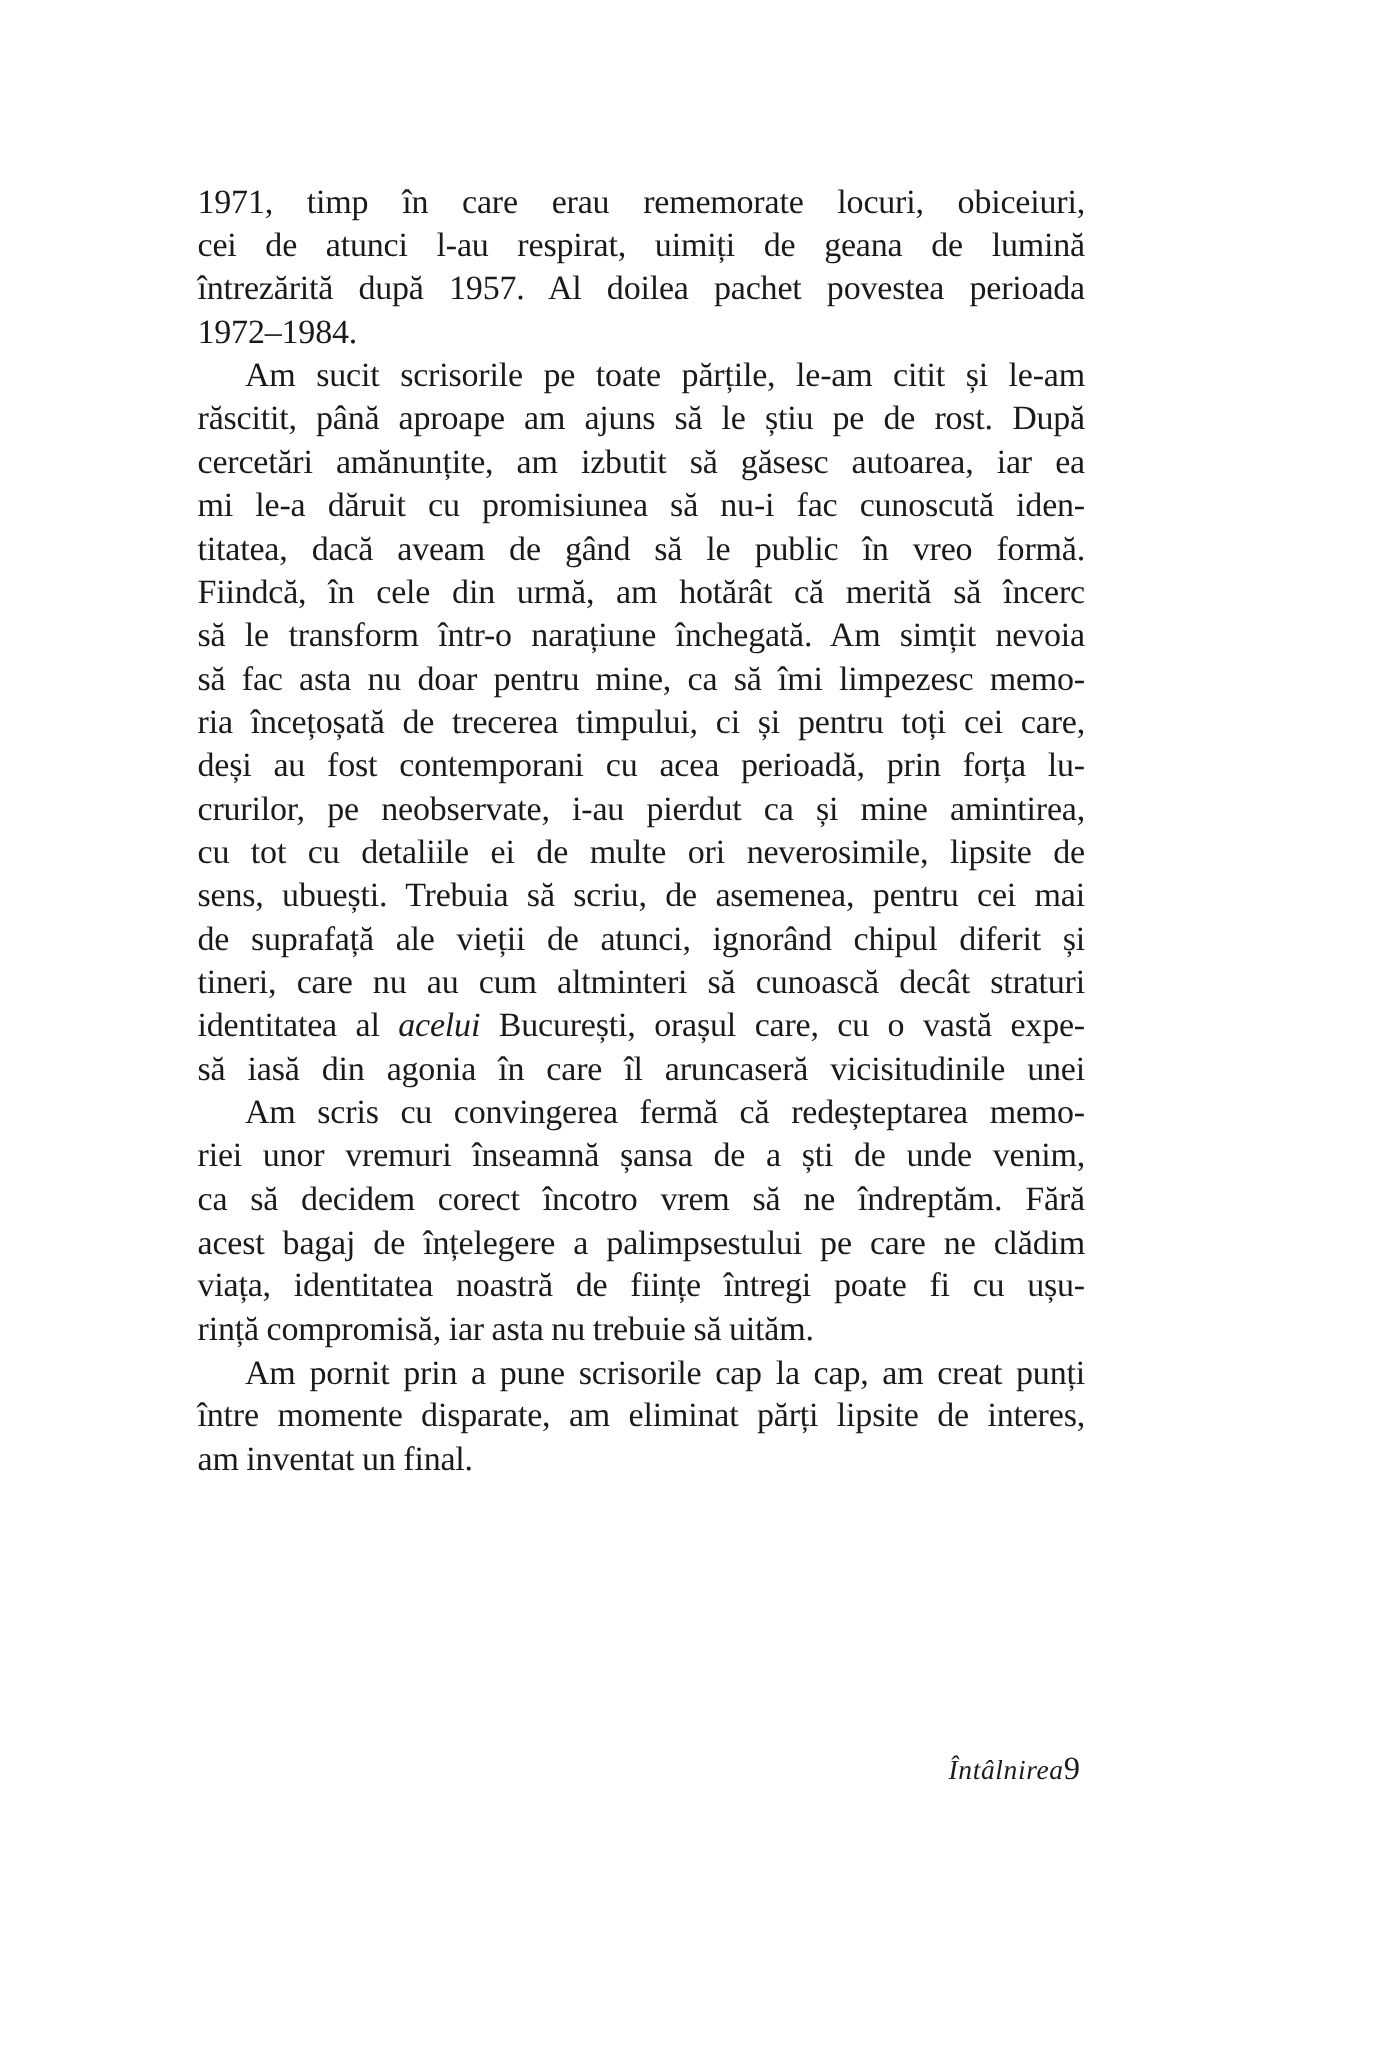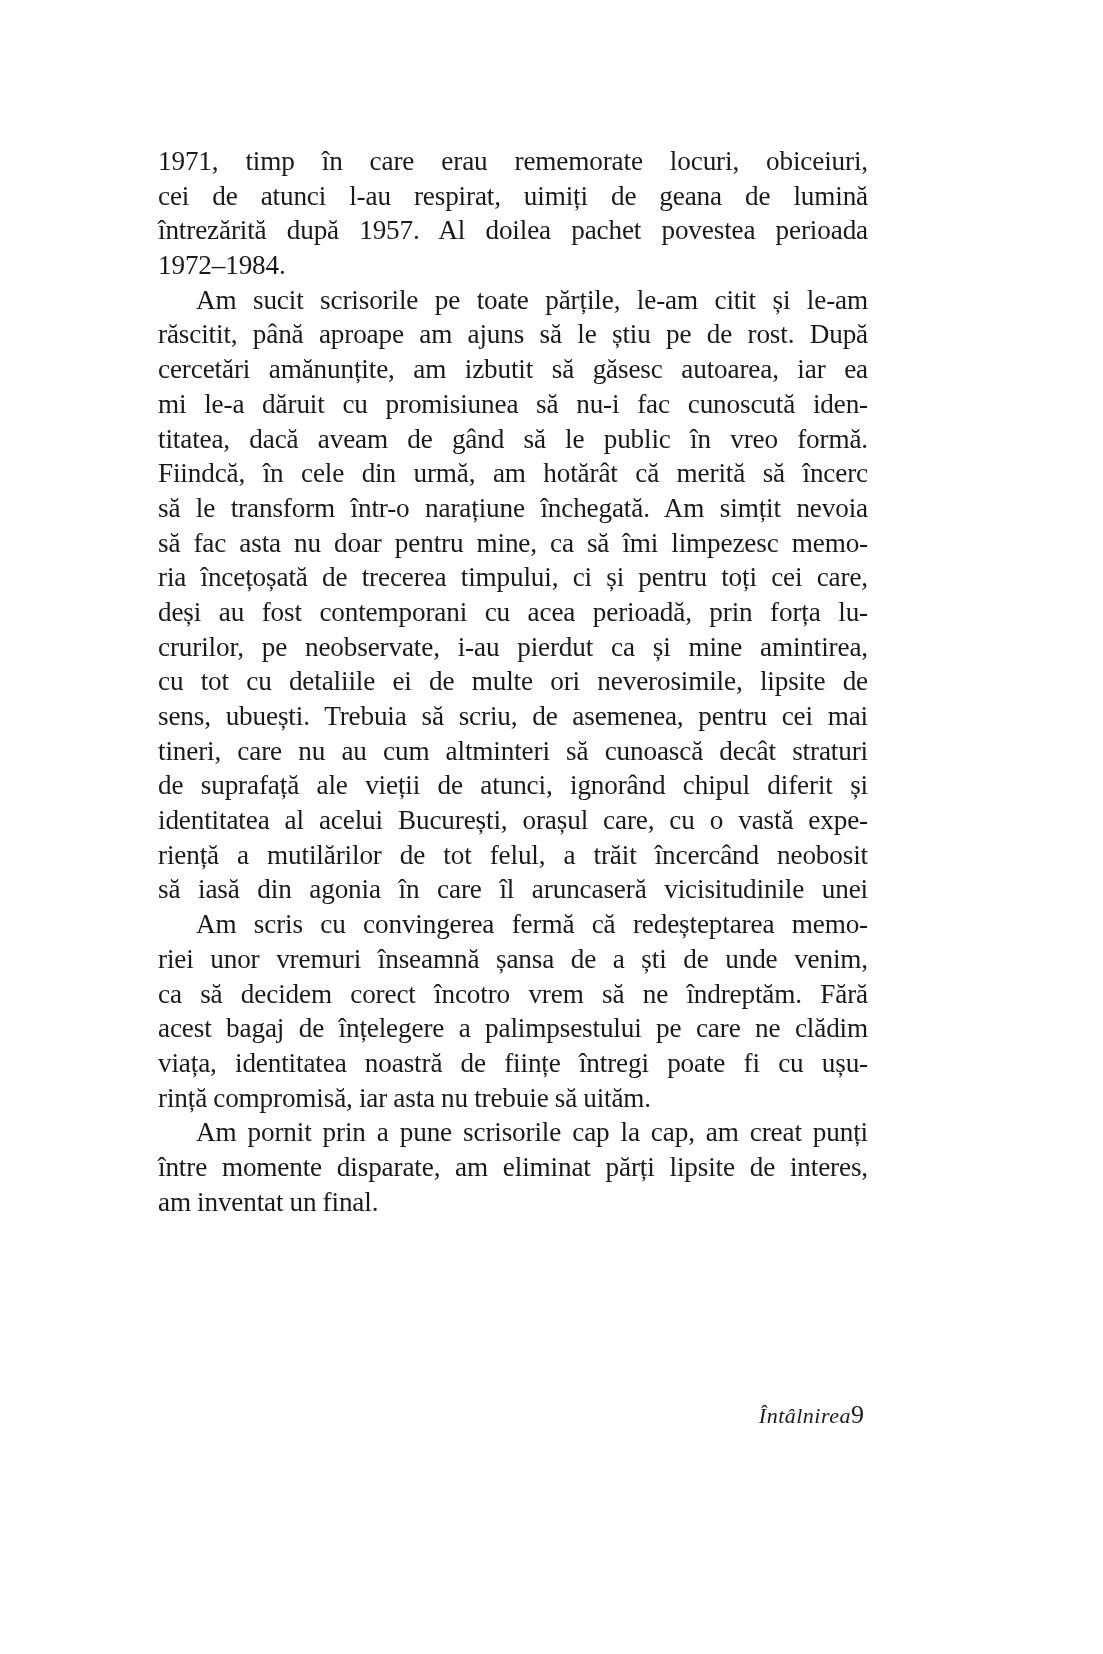--- a/index.html
+++ b/index.html
@@ -41,20 +41,21 @@
       height: 34.7px;
     }
     .line.last {
       text-align-last: left;
     }
     .para.indent .line.first {
       padding-left: 38px;
     }
     .para.indent { text-indent: 0; }
     .line span.it {
+      font-style: italic;
     }
     .footer {
       position: absolute;
       top: 1400px;
       left: 158px;
       width: 710px;
       height: 34px;
       display: flex;
       justify-content: flex-end;
       align-items: baseline;
@@ -87,24 +88,23 @@
         <span class="line">mi le-a dăruit cu promisiunea să nu-i fac cunoscută iden-</span>
         <span class="line">titatea, dacă aveam de gând să le public în vreo formă.</span>
         <span class="line">Fiindcă, în cele din urmă, am hotărât că merită să încerc</span>
         <span class="line">să le transform într-o narațiune închegată. Am simțit nevoia</span>
         <span class="line">să fac asta nu doar pentru mine, ca să îmi limpezesc memo-</span>
         <span class="line">ria încețoșată de trecerea timpului, ci și pentru toți cei care,</span>
         <span class="line">deși au fost contemporani cu acea perioadă, prin forța lu-</span>
         <span class="line">crurilor, pe neobservate, i-au pierdut ca și mine amintirea,</span>
         <span class="line">cu tot cu detaliile ei de multe ori neverosimile, lipsite de</span>
         <span class="line">sens, ubuești. Trebuia să scriu, de asemenea, pentru cei mai</span>
+        <span class="line">de suprafață ale vieții de atunci, ignorând chipul diferit și</span>
         <span class="line">tineri, care nu au cum altminteri să cunoască decât straturi</span>
-        <span class="line">de suprafață ale vieții de atunci, ignorând chipul diferit și</span>
         <span class="line"><span>identitatea al </span><span class="it">acelui</span><span> București, orașul care, cu o vastă expe-</span></span>
-        <span class="line">riență a mutilărilor de tot felul, a trăit încercând neobosit</span>
         <span class="line">să iasă din agonia în care îl aruncaseră vicisitudinile unei</span>
       </p>
       <p class="para indent">
         <span class="line first">Am scris cu convingerea fermă că redeșteptarea memo-</span>
         <span class="line">riei unor vremuri înseamnă șansa de a ști de unde venim,</span>
         <span class="line">ca să decidem corect încotro vrem să ne îndreptăm. Fără</span>
         <span class="line">acest bagaj de înțelegere a palimpsestului pe care ne clădim</span>
         <span class="line">viața, identitatea noastră de ființe întregi poate fi cu ușu-</span>
         <span class="line last">rință compromisă, iar asta nu trebuie să uităm.</span>
       </p>

